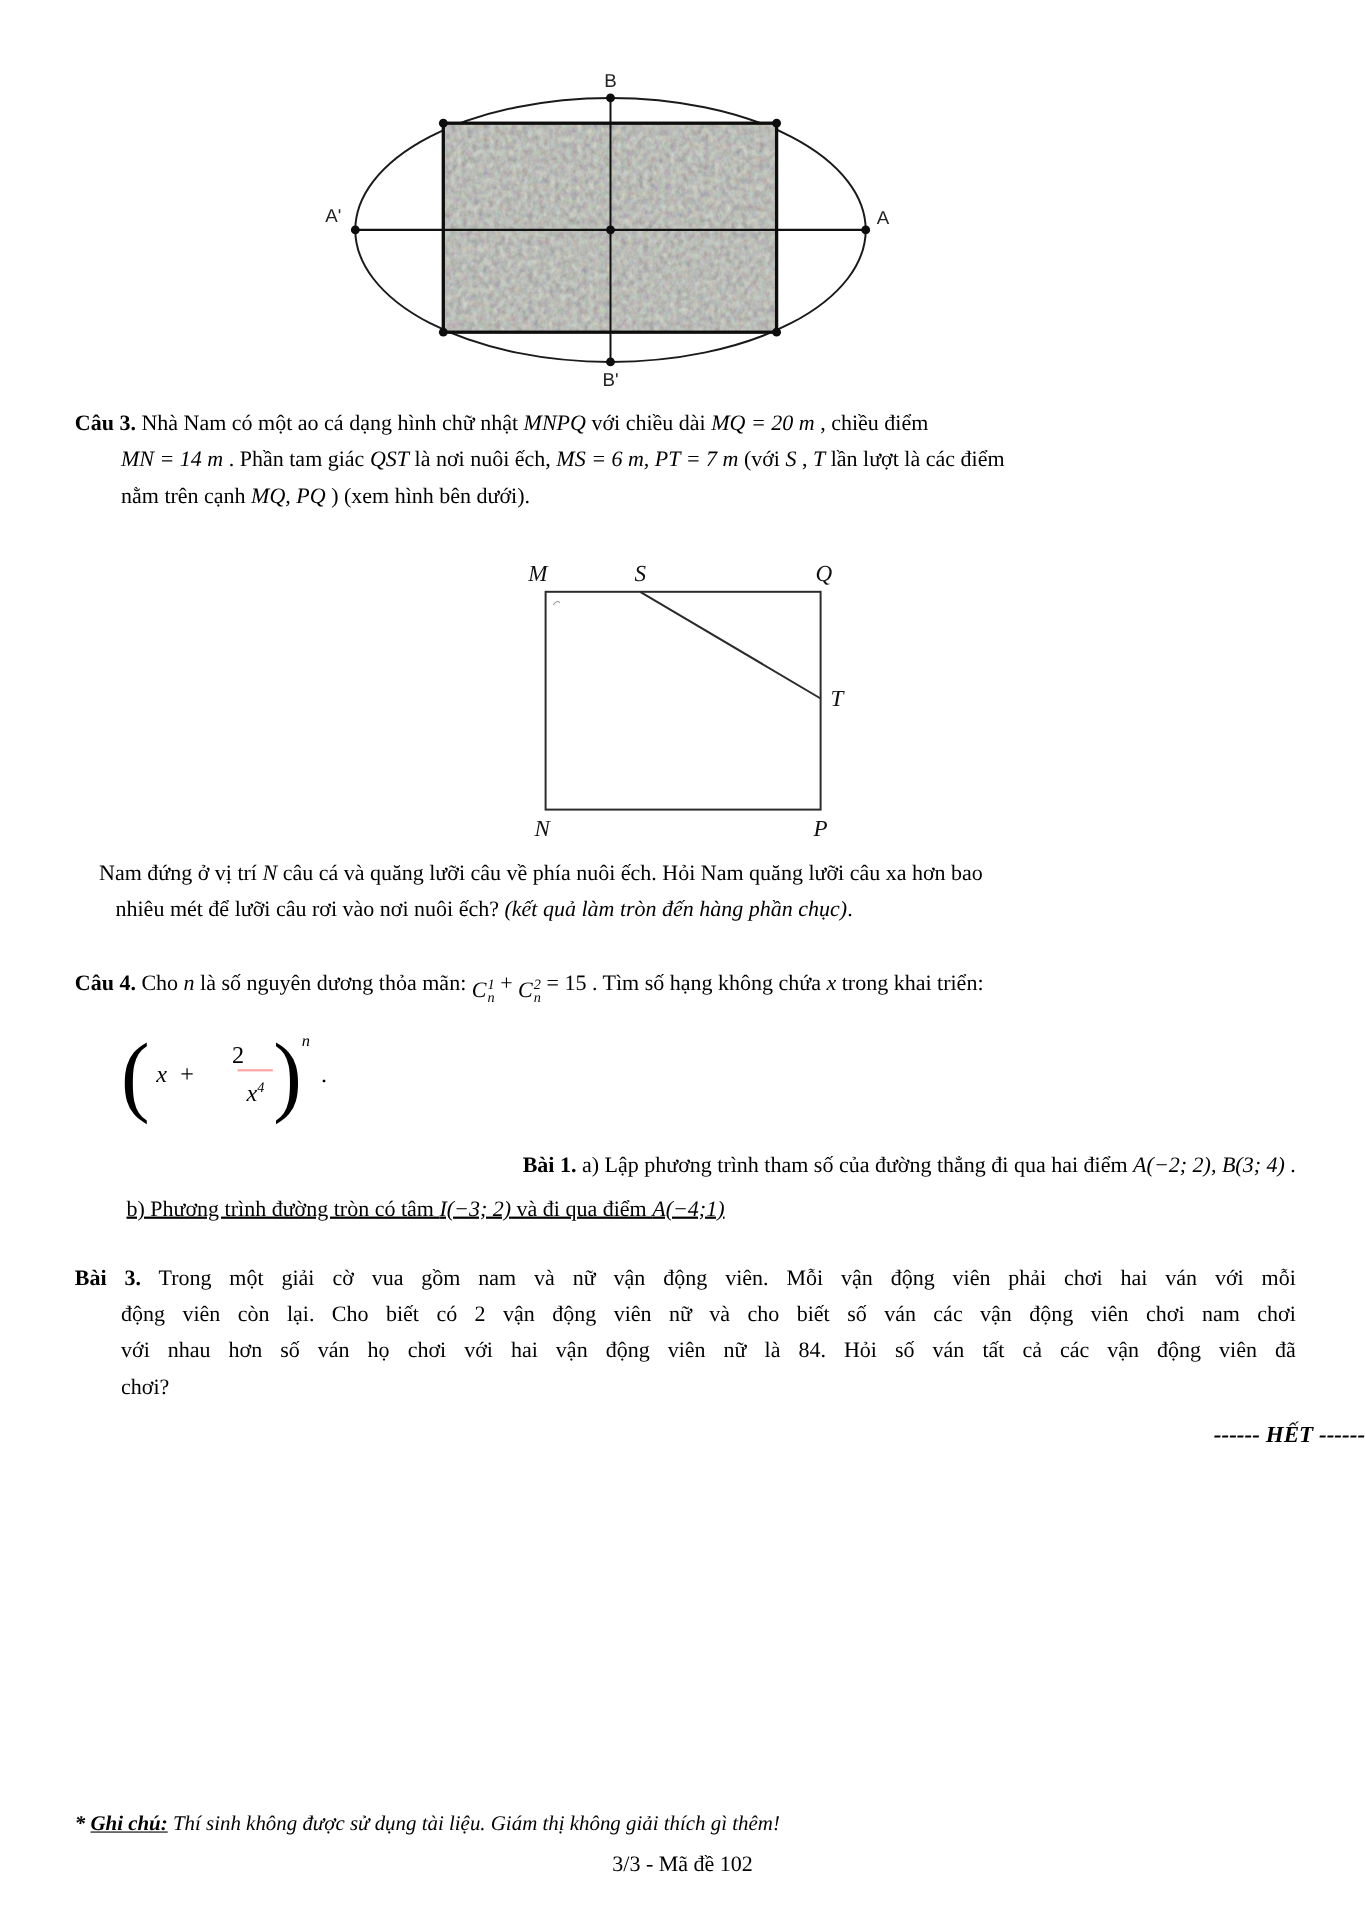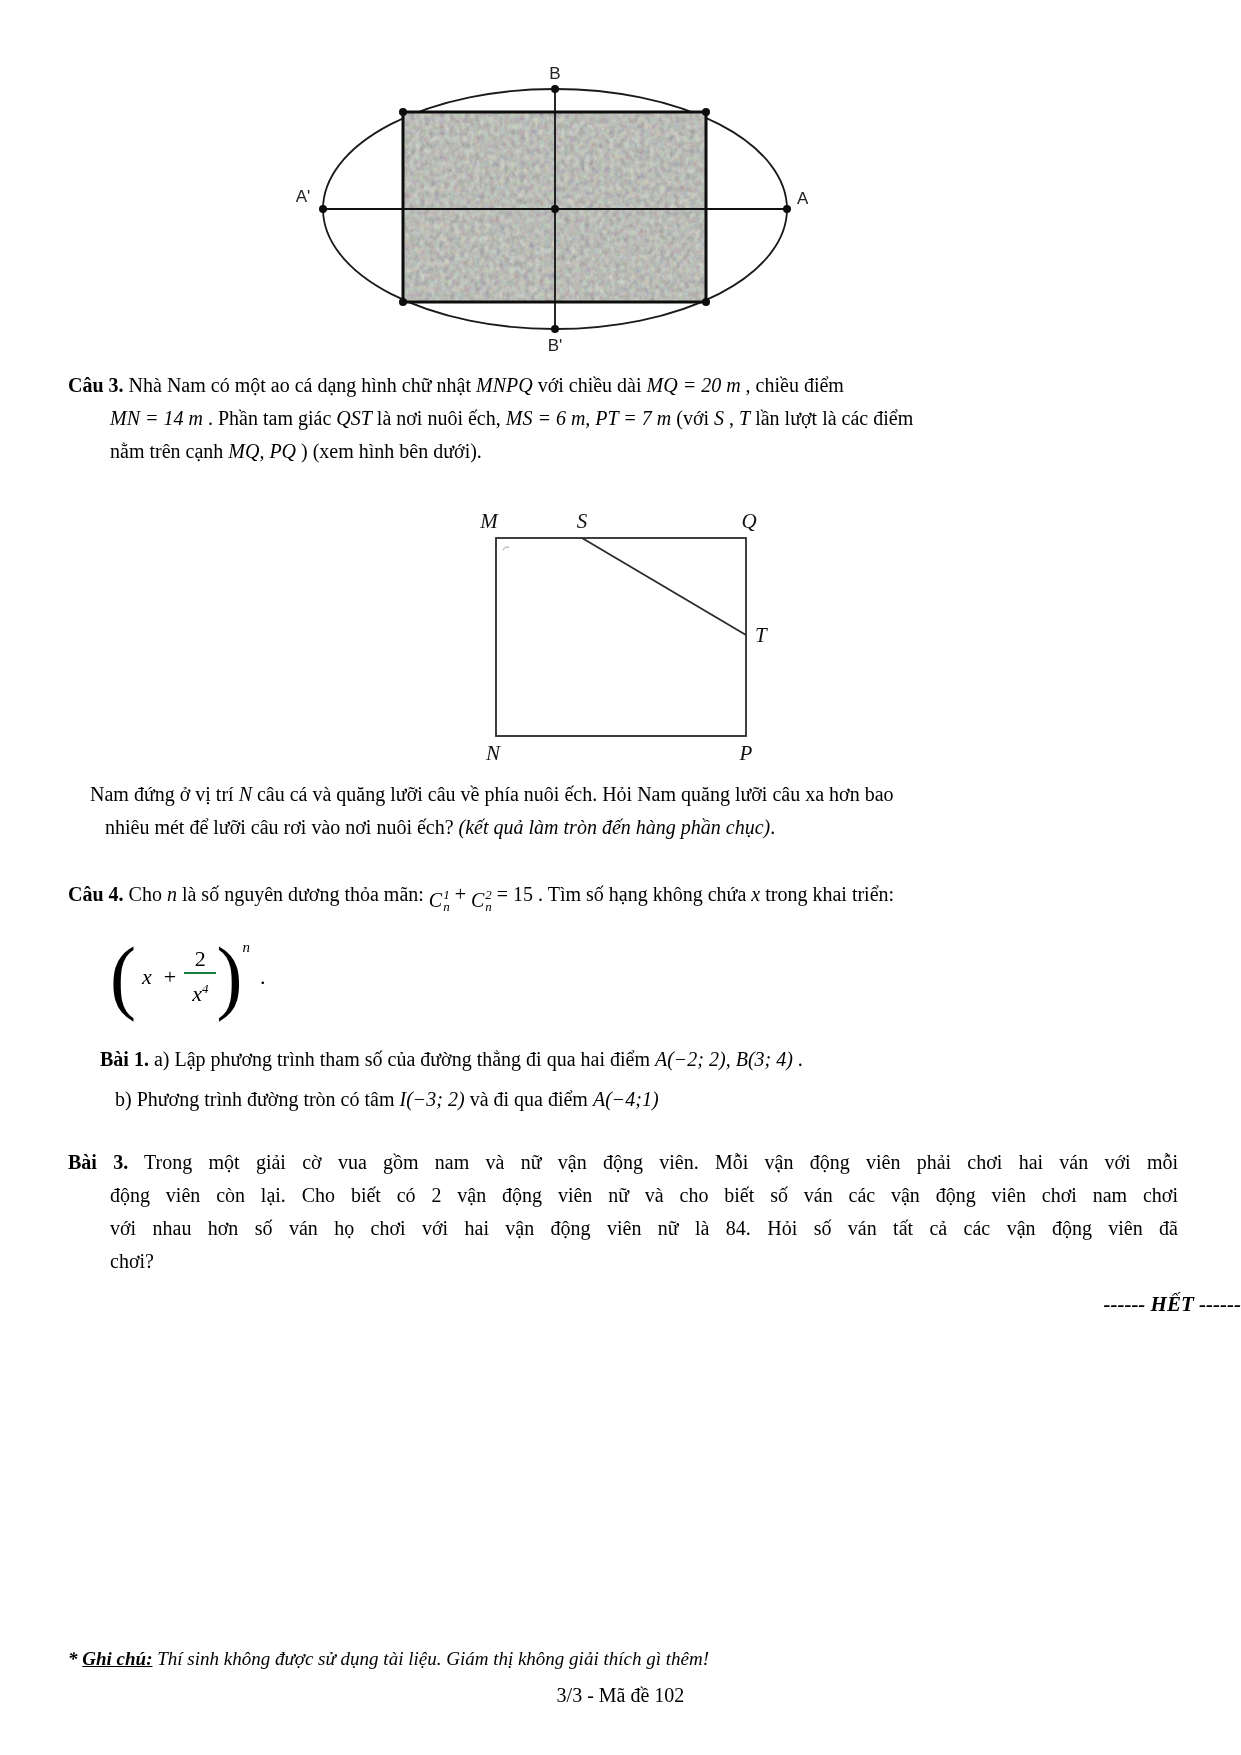--- a/index.html
+++ b/index.html
@@ -27,28 +27,28 @@
   .p-cau4{margin:34px 63px 0 68px;}
   
   .cnk{display:inline-flex;align-items:center;font-style:italic;vertical-align:-6px;}
   .cnk .scripts{display:inline-flex;flex-direction:column;font-size:13px;line-height:12px;font-style:italic;margin-left:1px;}
   
   .formula{display:flex;align-items:center;margin:16px 0 0 110px;font-size:22px;height:88px;}
   .paren{font-size:78px;font-weight:400;line-height:0;transform:scaleY(1.05);font-style:normal;}
   .fx{font-style:italic;margin:0 4px 0 6px;}
   .fplus{margin:0 8px;}
   .frac{display:inline-flex;flex-direction:column;align-items:center;line-height:26px;}
-  .frac .den{border-top:2px solid #15803d;padding:2px 8px 0 8px;}
+  .frac .den{border-top:2px solid #fca5a5;padding:2px 8px 0 8px;margin-left:32px;}
   .frac .num{padding:0 8px;}
   .supx{font-size:13px;vertical-align:super;font-style:italic;}
   .paren-exp{font-size:15px;font-style:italic;align-self:flex-start;margin-top:6px;}
   .fperiod{margin-left:10px;}
   .p-phan4{margin:42px 63px 0 68px;}
-  .p-bai1a{margin:22px 63px 0 100px;}
-  .p-bai1b{margin:7px 63px 0 115px;}
+  .p-bai1a{margin:22px 63px 0 68px;text-align:right;}
+  .p-bai1b{margin:7px 63px 0 115px;text-decoration:underline;}
   .p-bai2{margin:24px 63px 0 68px;}
   .p-bai2 .cont{padding-left:32px;}
   .p-bai3{margin:30px 63px 0 68px;}
   .p-bai3 .cont{padding-left:42px;}
   .jline{display:block;text-align:justify;text-align-last:justify;}
   .p-het{margin:10px 0 0 0;text-align:right;font-weight:bold;font-style:italic;font-size:21px;}
   .footer-note{position:absolute;left:68px;right:63px;top:1648px;font-style:italic;font-size:19px;}
   .footer-note .nlabel{font-weight:bold;text-decoration:underline;}
   .footer-page{position:absolute;left:0;right:0;top:1684px;text-align:center;font-size:20px;}
 </style>

